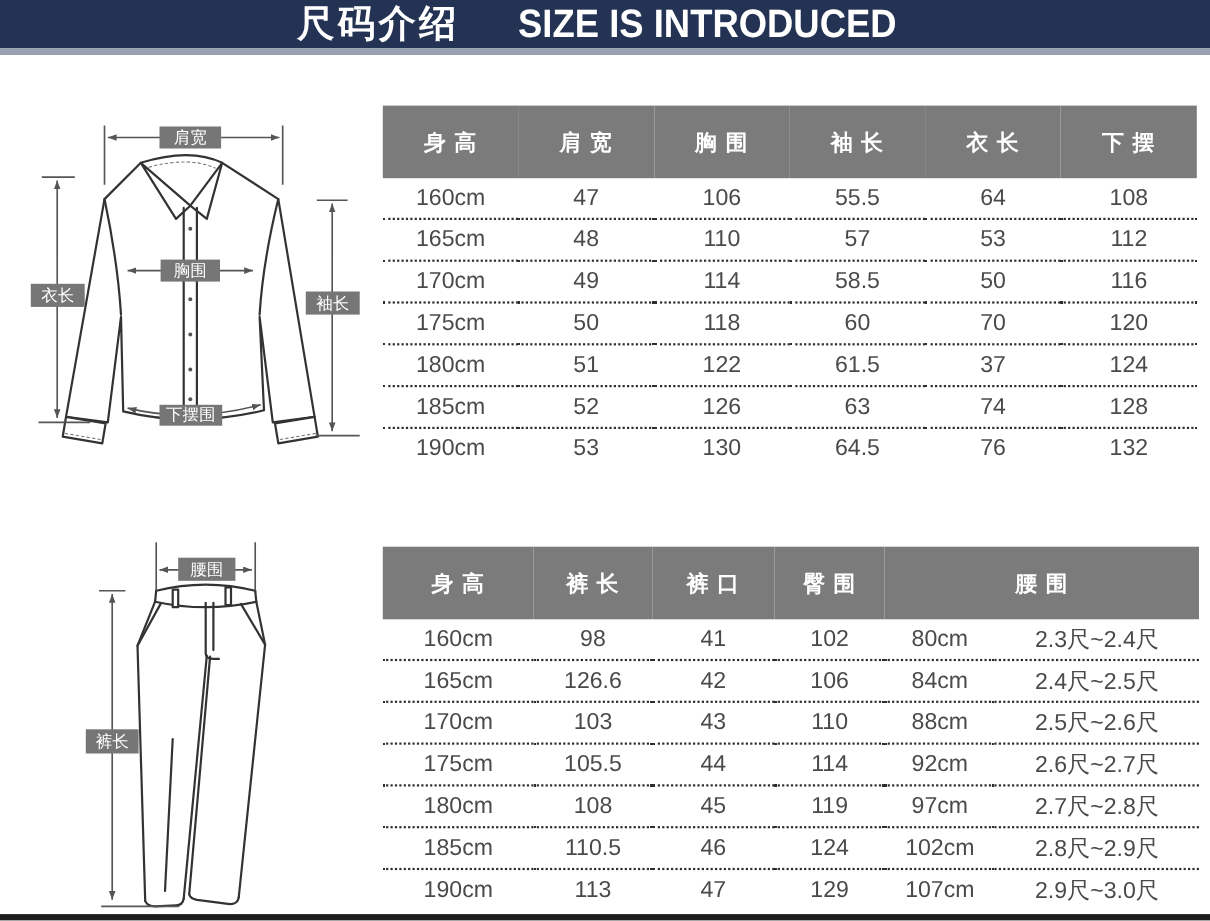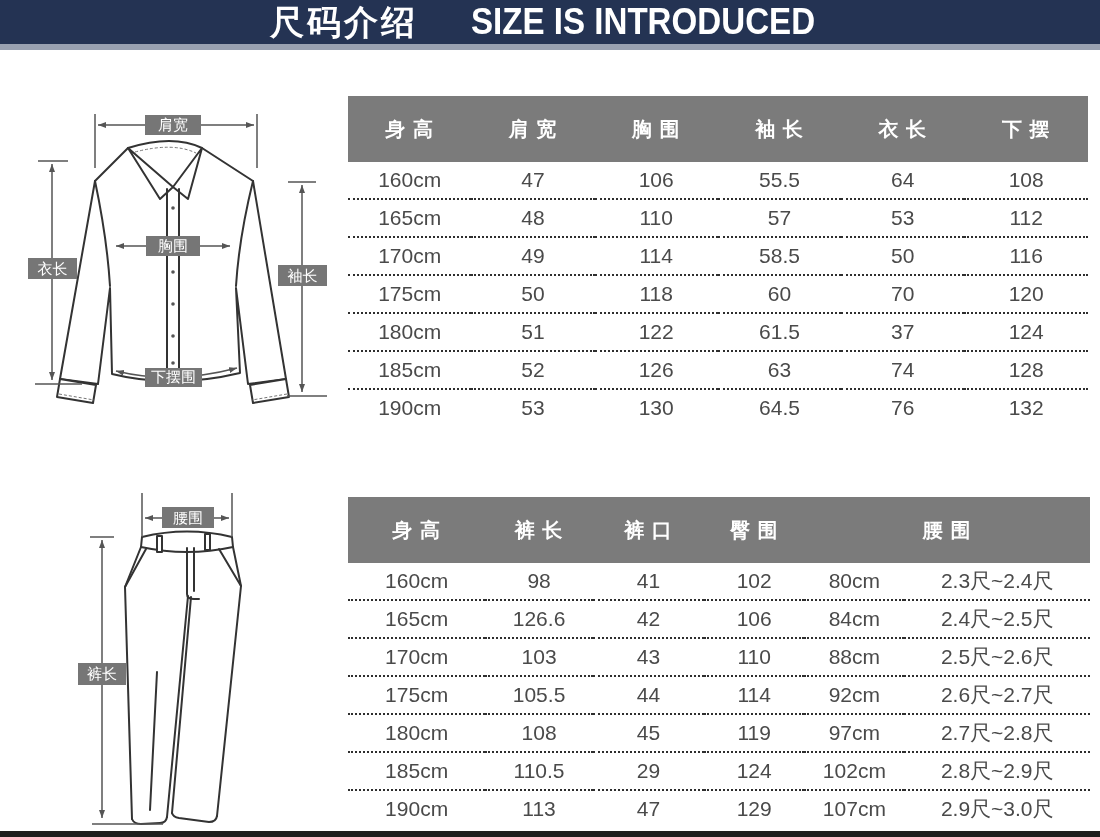--- a/index.html
+++ b/index.html
@@ -299,21 +299,21 @@
           <td>180cm</td>
           <td>108</td>
           <td>45</td>
           <td>119</td>
           <td>97cm</td>
           <td>2.7尺~2.8尺</td>
         </tr>
         <tr>
           <td>185cm</td>
           <td>110.5</td>
-          <td>29</td>
+          <td>46</td>
           <td>124</td>
           <td>102cm</td>
           <td>2.8尺~2.9尺</td>
         </tr>
         <tr>
           <td>190cm</td>
           <td>113</td>
           <td>47</td>
           <td>129</td>
           <td>107cm</td>

